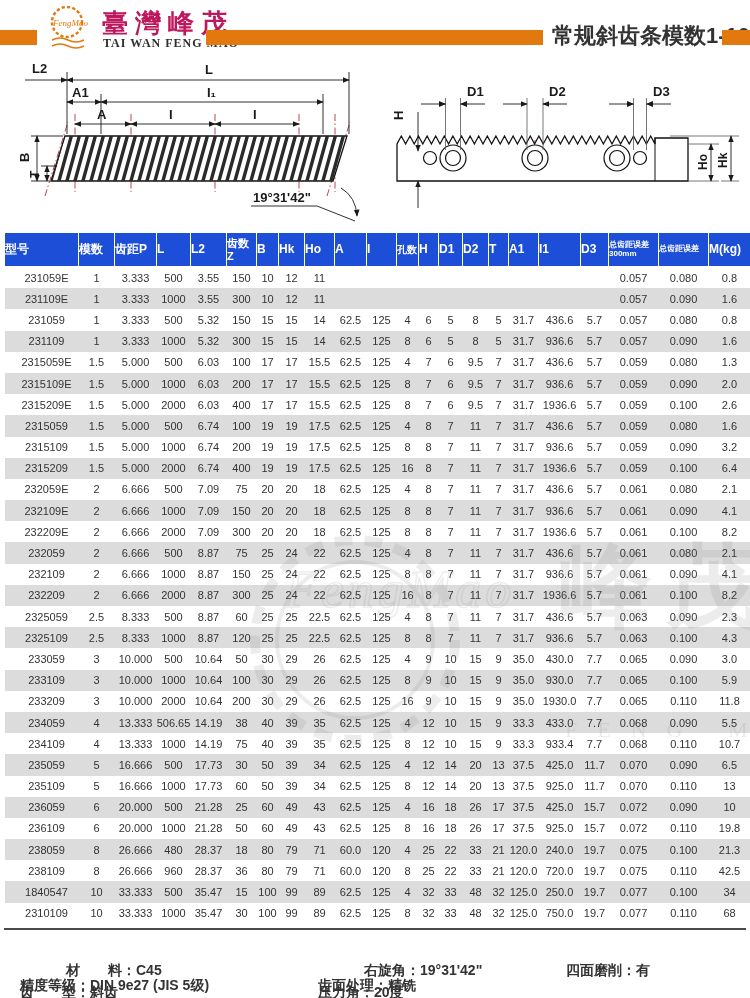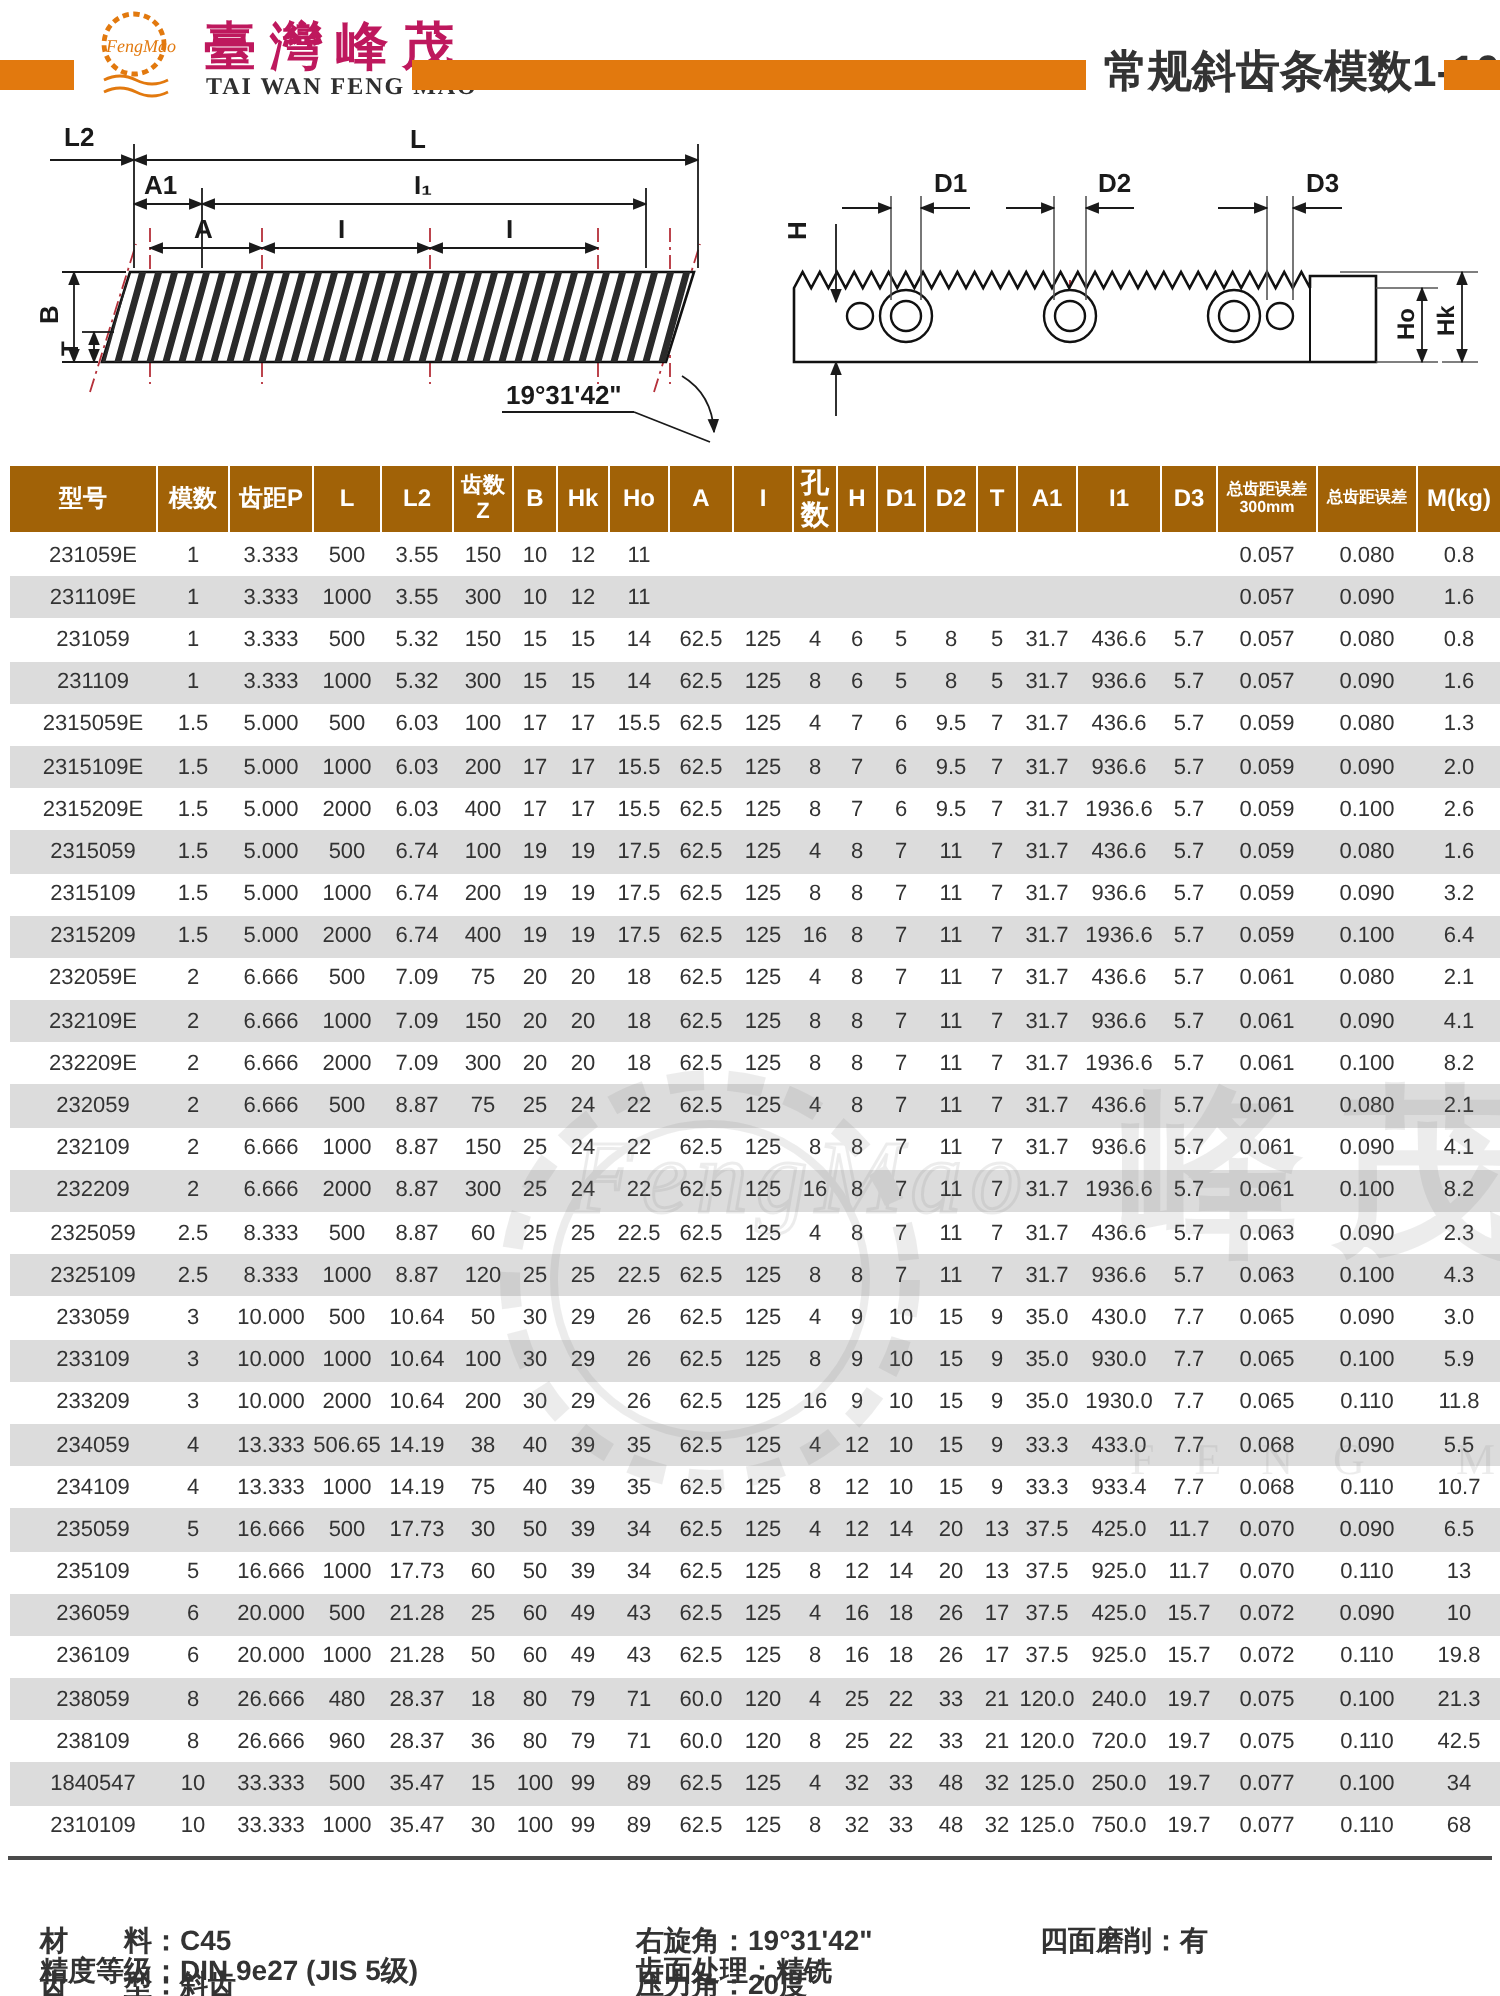--- a/index.html
+++ b/index.html
@@ -17,39 +17,39 @@
   #page-title{position:absolute;left:552px;top:21px;font-size:22px;font-weight:bold;color:#333;white-space:nowrap;}
 
   
   #drawing-left{position:absolute;left:5px;top:58px;}
   #drawing-right{position:absolute;left:385px;top:58px;}
   .dimtxt{font-family:"Liberation Sans",sans-serif;font-size:13px;font-weight:bold;fill:#1a1a1a;}
   .dimtxt.small{font-size:12px;}
 
   
   #spec-table{position:absolute;left:4px;top:232px;width:742px;border-collapse:collapse;table-layout:fixed;}
-  #spec-table th{background:#a16207;color:#fff;font-size:12px;font-weight:bold;border:1.5px solid #fff;height:33px;padding:0;text-align:center;vertical-align:middle;white-space:pre-line;line-height:1.1;}
+  #spec-table th{background:#1d4ed8;color:#fff;font-size:12px;font-weight:bold;border:1.5px solid #fff;height:33px;padding:0;text-align:left;vertical-align:middle;white-space:pre-line;line-height:1.1;}
   #spec-table th.two{font-size:11px;margin-left:24px;}
-  #spec-table th.small{font-size:14px;}
+  #spec-table th.small{font-size:10px;}
   #spec-table th.tiny{font-size:8px;}
   #spec-table td{font-size:11px;color:#333;text-align:center;height:21.2px;padding:0;white-space:nowrap;overflow:hidden;}
   #spec-table td.model{text-align:center;padding-left:10px;}
   #spec-table tbody tr:nth-child(even){background:#dcdcdc;}
 
   
   #watermark{position:absolute;left:230px;top:505px;width:500px;height:290px;opacity:0.13;pointer-events:none;z-index:5;color:#777;}
   #wm-script{position:absolute;left:55px;top:55px;font-family:"Liberation Serif",serif;font-style:italic;font-size:52px;letter-spacing:4px;color:transparent;-webkit-text-stroke:1.5px #777;}
   #wm-cn{position:absolute;left:330px;top:20px;font-family:"Liberation Serif",serif;font-weight:bold;font-size:92px;letter-spacing:14px;white-space:nowrap;}
   #wm-en{position:absolute;left:335px;top:212px;font-family:"Liberation Serif",serif;font-size:22px;letter-spacing:20px;white-space:nowrap;}
 
   
   #footer-divider{position:absolute;left:4px;top:928px;width:742px;height:0;border-top:2px solid #4a4a4a;}
   .note{position:absolute;font-size:14px;font-weight:bold;color:#333;white-space:nowrap;}
   .nc1{left:20px;}  .nc2{left:318px;}  .nc3{left:520px;}
-  .nr1{top:938px;margin-top:39px;}  .nr2{top:962px;}   .nr3{top:984px;}
+  .nr1{top:938px;margin-top:39px;}  .nr2{top:962px;margin-left:46px;}   .nr3{top:984px;}
 </style>
 </head>
 <body>
 
 <div id="page">
 
   <div class="bar bar-left"></div>
   <svg id="logo" viewBox="0 0 58 52">
     <circle cx="27" cy="20" r="15" fill="none" stroke="#e2790e" stroke-width="2.4" stroke-dasharray="3.2 2.2"></circle>
     <text x="13" y="24" font-family="Liberation Serif,serif" font-style="italic" font-size="9" fill="#e2790e">FengMao</text>

